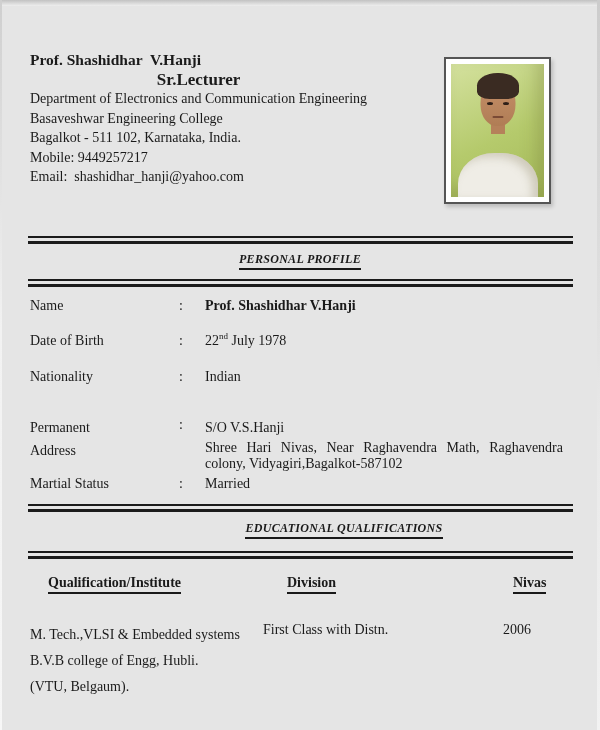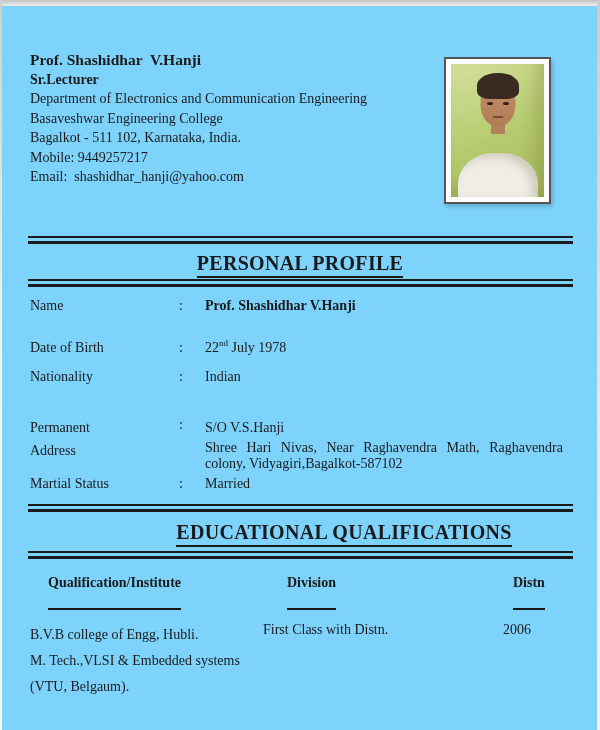--- a/index.html
+++ b/index.html
@@ -1,31 +1,31 @@
 <!DOCTYPE html>
 <html><head>
 <meta charset="utf-8">
 <style>
   html,body { margin:0; padding:0; background:#ffffff; }
   .page {
-    position:relative; width:600px; height:730px; background:#7dd3fc;
+    position:relative; width:600px; height:730px; background:#e5e5e5;
     font-family:"Liberation Serif","DejaVu Serif",serif; color:#1a1a1a;
     overflow:hidden;
   }
   .edge-top  { position:absolute; top:0; left:0; width:100%; height:6px;
                background:linear-gradient(180deg,#c2c2c2,#eeeeee); }
   .edge-left { position:absolute; top:0; left:0; width:2px; height:100%;
                background:linear-gradient(180deg,#cfcfcf,#f2f2f2 45%,#f7f7f7); }
   .edge-right{ position:absolute; top:0; right:0; width:3px; height:100%;
                background:linear-gradient(180deg,#cccccc,#e9e9e9 60%,#f2f2f2); }
 
   
   .header-block { position:absolute; left:30px; top:50px; line-height:19.5px; font-size:14px; }
   .header-name { font-size:15.5px; font-weight:bold; }
-  .header-designation { font-size:14px; font-weight:bold; }
+  .header-designation { font-size:17px; font-weight:bold;text-align:center; }
 
   
   .photo-frame { position:absolute; left:444px; top:57px; width:107px; height:147px;
                  box-sizing:border-box; background:#fff; border:2px solid #555;
                  padding:5px; box-shadow:2px 3px 4px rgba(0,0,0,0.18); }
   .photo-inner { position:relative; width:100%; height:100%; overflow:hidden;
                  background:linear-gradient(155deg,#d4e19e 0%,#b5ca6c 55%,#a6bb5a 100%);
                  box-shadow:inset -8px -10px 16px rgba(100,100,45,0.25); }
   .hair  { position:absolute; top:9px;  left:50%; transform:translateX(-50%);
            width:42px; height:26px; background:#3a2b22; border-radius:48% 48% 30% 30%; z-index:2; }
@@ -42,36 +42,36 @@
            width:80px; height:44px; background:#efede6;
            border-radius:45% 45% 0 0 / 70% 70% 0 0; z-index:1;
            box-shadow:inset -6px 4px 8px rgba(150,140,110,0.35); }
 
   
   .rule { position:absolute; left:28px; width:545px; height:3px;
           border-top:2px solid #1b1b1b; border-bottom:3px solid #1b1b1b; }
 
   
   .section-heading { position:absolute; left:0; width:100%; text-align:center;
-                     font-weight:bold; font-size:20px; letter-spacing:0.3px; }
+                     font-weight:bold; font-size:12px; letter-spacing:0.3px;font-style:italic; }
   .section-heading span { display:inline-block; border-bottom:2px solid #191919; padding-bottom:1px; }
 
   
   .p-row   { position:absolute; left:0; width:100%; height:22px; font-size:14px; }
   .p-label { position:absolute; left:30px; top:0; width:145px; }
   .p-colon { position:absolute; left:179px; top:0; }
   .p-value { position:absolute; left:205px; top:0; width:366px; }
   .bold { font-weight:bold; }
   .addr-lines { line-height:22.5px; }
   .addr-par { text-align:justify; width:358px; line-height:16px; }
   sup { font-size:9px; vertical-align:super; line-height:0;text-align:center; }
 
   
   .edu-th { position:absolute; top:575px; font-weight:bold; font-size:14px; }
-  .edu-th span { display:inline-block; border-bottom:2px solid #191919; padding-bottom:17px; }
+  .edu-th span { display:inline-block; border-bottom:2px solid #191919; padding-bottom:1px; }
   .th-qual { left:48px; } .th-div { left:287px; } .th-year { left:513px; }
   .edu-td { position:absolute; top:622px; font-size:14px; }
   .td-qual { left:30px; width:245px; line-height:26px; }
   .td-div  { left:263px; } .td-year { left:503px; }
 </style>
 </head>
 <body>
 
 <div class="page">
   <div class="edge-top"></div>
@@ -105,21 +105,21 @@
     <span>PERSONAL PROFILE</span>
   </div>
   <div class="rule" style="top:279px;"></div>
 
   <div class="p-row" style="top:298px;">
     <span class="p-label">Name</span>
     <span class="p-colon">:</span>
     <span class="p-value bold">Prof. Shashidhar V.Hanji</span>
   </div>
 
-  <div class="p-row" style="top:340px;">
+  <div class="p-row" style="top:333px;">
     <span class="p-label">Date of Birth</span>
     <span class="p-colon">:</span>
     <span class="p-value"><span>22</span><sup>nd</sup><span>&nbsp;July 1978</span></span>
   </div>
 
   <div class="p-row" style="top:369px;">
     <span class="p-label">Nationality</span>
     <span class="p-colon">:</span>
     <span class="p-value">Indian</span>
   </div>
@@ -148,23 +148,23 @@
   </div>
   <div class="rule" style="top:551px;"></div>
 
   <div class="edu-th th-qual">
     <span>Qualification/Institute</span>
   </div>
   <div class="edu-th th-div">
     <span>Division</span>
   </div>
   <div class="edu-th th-year">
-    <span>Distn</span>
+    <span>Nivas</span>
   </div>
 
   <div class="edu-td td-qual">
+    <div>M. Tech.,VLSI &amp; Embedded systems</div>
     <div>B.V.B college of Engg, Hubli.</div>
-    <div>M. Tech.,VLSI &amp; Embedded systems</div>
     <div>(VTU, Belgaum).</div>
   </div>
   <div class="edu-td td-div">First Class with Distn.</div>
   <div class="edu-td td-year">2006</div>
 </div>
 
 </body></html>

